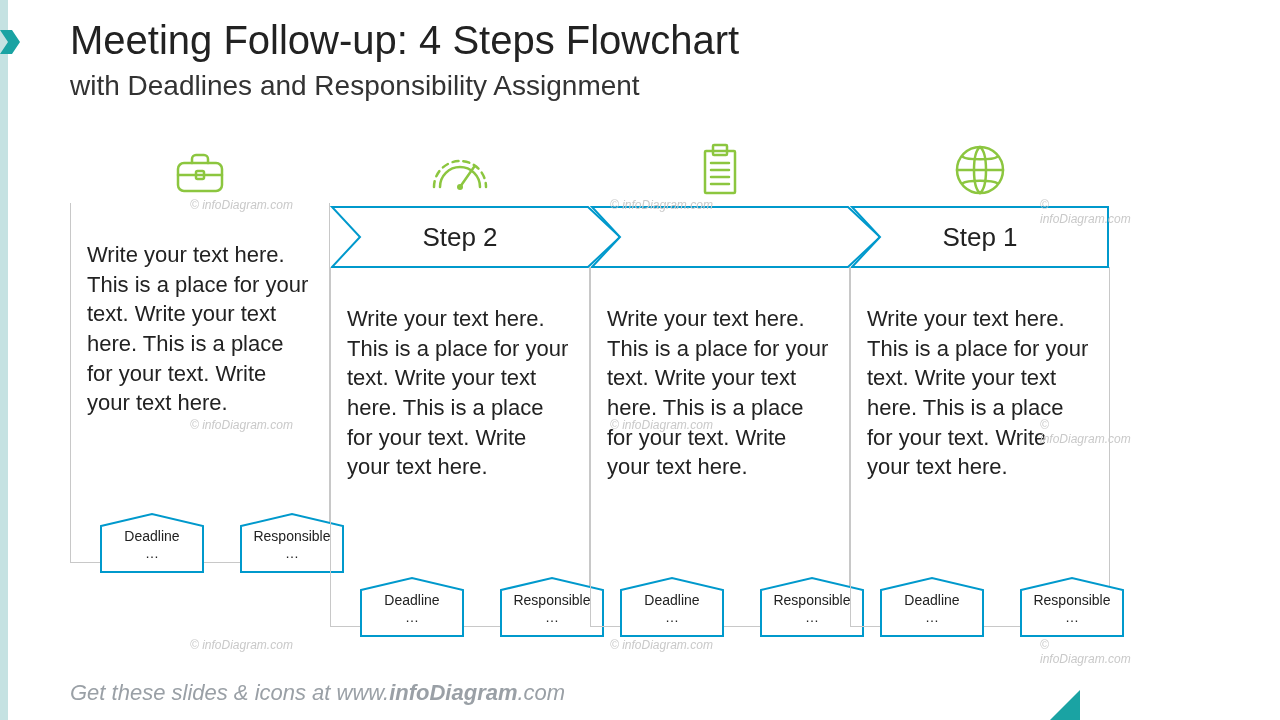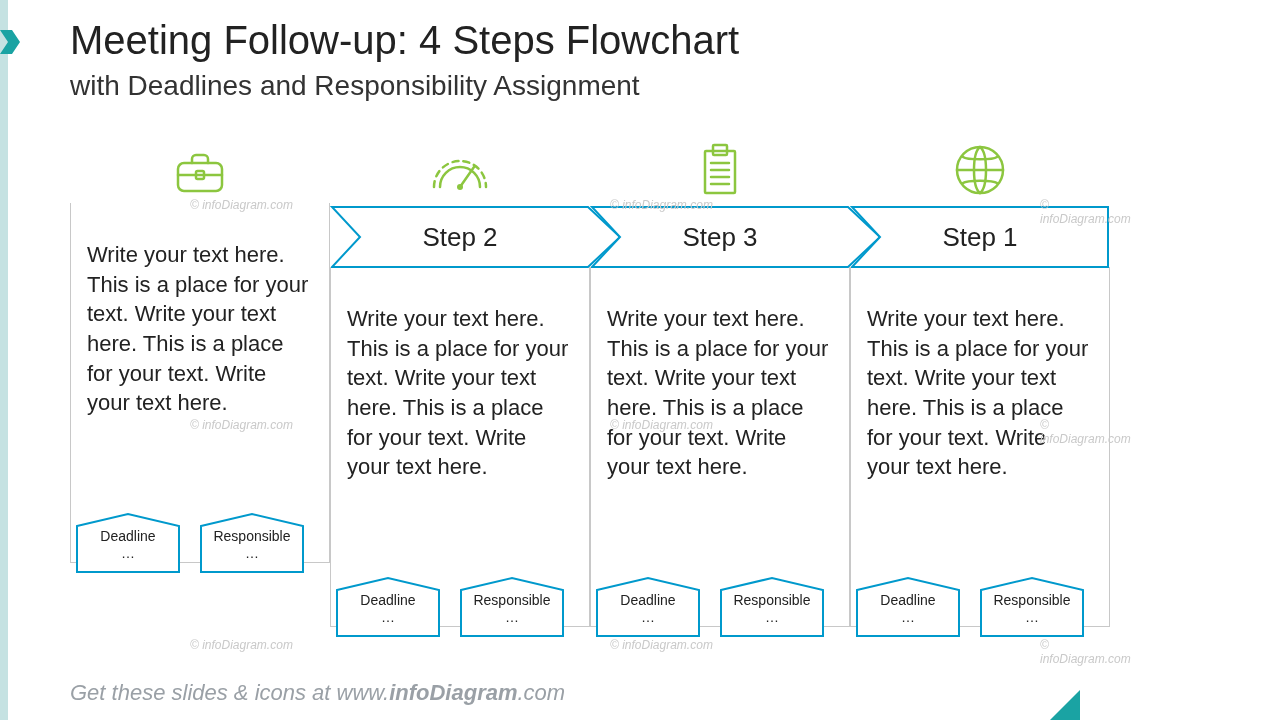--- a/index.html
+++ b/index.html
@@ -26,21 +26,21 @@
   .icon-wrap svg { display:block; }
 
   .arrow-head { position:relative; height:64px; }
   .arrow-head svg { position:absolute; left:0; top:0; }
 
   .step-label { position:absolute; left:0; top:0; width:260px; height:64px; display:flex; align-items:center; justify-content:center; font-size:26px; color:#222; font-weight:400;}
 
   .card { position:relative; margin-top:-2px; width:260px; min-height:360px; border-left:1px solid #c8c8c8; border-right:1px solid #c8c8c8; border-bottom:1px solid #c8c8c8; padding:18px 16px 90px 16px; }
   .card .body { color:#222; font-size:22px; line-height:1.35;margin-top:19px; }
 
-  .tags { position:absolute; left:4px; bottom:-12px; display:flex; gap:18px; }
+  .tags { position:absolute; left:28px; bottom:-12px; display:flex; gap:34px; }
   .tag { width:106px; height:62px; position:relative; }
   .tag svg{position:absolute;left:0;top:0;}
   .tag-text { position:absolute; left:0; top:16px; width:100%; text-align:center; font-size:14px; color:#222; line-height:1.2;}
   .tag-text .ell { display:block; }
 
   .footer { position:absolute; left:70px; bottom:14px; font-size:22px; color:#9aa0a6; font-style:italic; font-weight:300;}
   .footer b{ font-weight:600; font-style:italic;}
 
   .wm { position:absolute; color:#c9c9c9; font-size:12px; font-style:italic; pointer-events:none; user-select:none;margin-top:28px;}
 </style>
@@ -141,21 +141,20 @@
               <line x1="16" y1="27" x2="34" y2="27"></line>
           <line x1="16" y1="34" x2="34" y2="34"></line>
               <line x1="16" y1="41" x2="34" y2="41"></line>
         </svg>
           </span>
       </div>
       <div class="arrow-head">
         <svg width="300" height="64">
             <polygon points="2,2 258,2 290,32 258,62 2,62 30,32 2,2" fill="#ffffff" stroke="#0099cc" stroke-width="2"></polygon>
           </svg>
-        <div class="step-label">Step 3</div>
       </div>
       <div class="card">
         <div class="body">Write your text here. This is a place for your text. Write your text here. This is a place for your text. Write your text here.</div>
         <div class="tags">
           <div class="tag">
             <svg width="106" height="62">
                 <polygon points="2,14 53,2 104,14 104,60 2,60" fill="#fff" stroke="#0099cc" stroke-width="2"></polygon>
               </svg>
             <div class="tag-text"><span>Deadline</span><span class="ell">…</span></div>
           </div>

